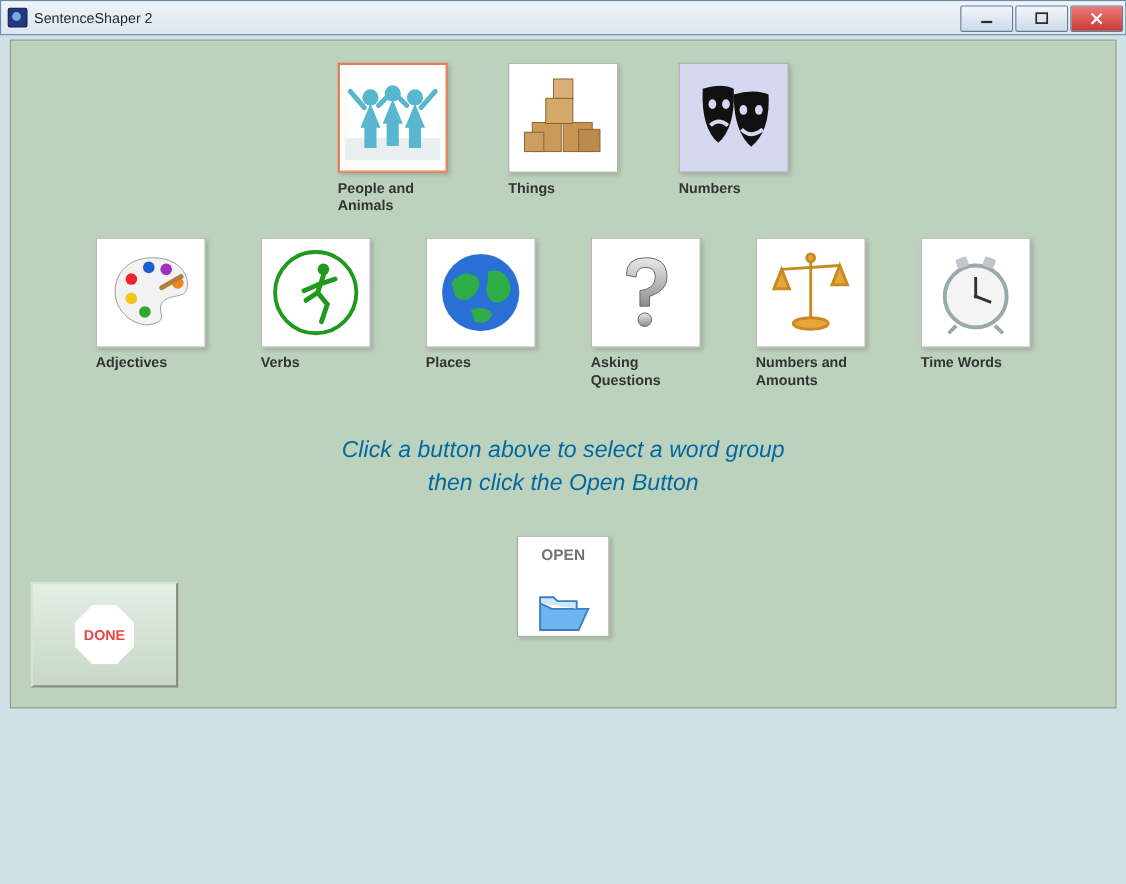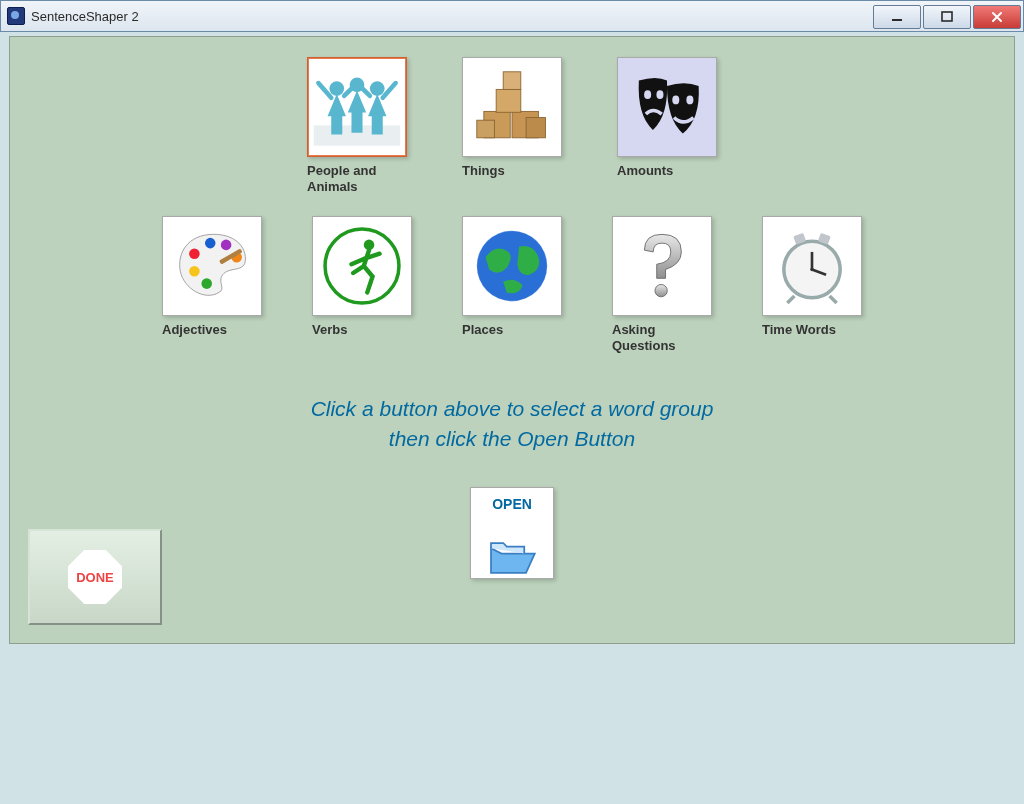--- a/index.html
+++ b/index.html
@@ -21,21 +21,21 @@
   h1.page-title{margin:18px 0 8px 0;text-align:center;font-size:44px;font-weight:normal;color:#2c2c2c;}
   .grid{display:flex;flex-direction:column;align-items:center;}
   .row{display:flex;gap:50px;margin-top:20px;justify-content:center;}
   .row1{gap:55px;}
   .cat{display:flex;flex-direction:column;width:100px;}
   .cat .tile{width:100px;height:100px;background:#fff;border:1px solid #a9a9a9;box-shadow:2px 2px 4px rgba(0,0,0,.18);display:flex;align-items:center;justify-content:center;box-sizing:border-box;}
   .cat.selected .tile{border:1px solid #d06030;box-shadow:0 0 0 1px #e57b4e inset,2px 2px 4px rgba(0,0,0,.18);}
   .cat-label{font-size:13px;font-weight:bold;color:#333;margin-top:6px;line-height:1.25;}
   .instructions{margin-top:40px;text-align:center;color:#0369a1;font-size:21px;font-style:italic;line-height:1.45;}
   .open-btn{margin:32px auto 0;width:84px;height:92px;background:#fff;border:1px solid #a9a9a9;box-shadow:2px 2px 4px rgba(0,0,0,.18);display:flex;flex-direction:column;align-items:center;justify-content:flex-start;padding-top:8px;box-sizing:border-box;cursor:pointer;}
-  .open-btn .lbl{font-weight:bold;font-size:14px;color:#0369a1;margin-bottom:24px;}
+  .open-btn .lbl{font-weight:bold;font-size:14px;color:#737373;margin-bottom:24px;}
   .done-btn{position:absolute;left:18px;bottom:18px;width:130px;height:92px;background:linear-gradient(#e3efe3,#c8d7c8);border:2px outset #d6e4d6;display:flex;align-items:center;justify-content:center;cursor:pointer;}
   .done-inner{width:54px;height:54px;background:#fff;display:flex;align-items:center;justify-content:center;clip-path:polygon(30% 0,70% 0,100% 30%,100% 70%,70% 100%,30% 100%,0 70%,0 30%);}
   .done-inner span{font-weight:bold;font-size:13px;color:#ef4444;}
 </style>
 </head>
 <body>
 
 <div class="window">
 
   <div class="titlebar">
@@ -112,21 +112,21 @@
               <g fill="#d6d8f2">
                 <ellipse cx="28" cy="36" rx="4" ry="5"></ellipse>
                   <ellipse cx="42" cy="36" rx="4" ry="5"></ellipse>
                 <path d="M26 58 Q34 50 44 58" stroke="#d6d8f2" stroke-width="4" fill="none"></path>
                 <ellipse cx="60" cy="42" rx="4" ry="5"></ellipse>
                   <ellipse cx="76" cy="42" rx="4" ry="5"></ellipse>
                 <path d="M58 62 Q68 72 80 62" stroke="#d6d8f2" stroke-width="4" fill="none"></path>
               </g>
             </svg>
           </div>
-          <div class="cat-label">Amounts</div>
+          <div class="cat-label">Numbers</div>
         </div>
       </div>
 
       <div class="row">
 
         <div class="cat">
           <div class="tile">
             <svg viewBox="0 0 100 100" width="88" height="88">
               <path d="M52 14 C22 14 10 36 14 56 C18 76 42 90 58 80 C66 76 56 68 62 60 C70 50 88 58 88 42 C88 26 74 14 52 14 Z" fill="#f2f2f2" stroke="#999"></path>
               <circle cx="30" cy="36" r="6" fill="#e23"></circle>
@@ -176,20 +176,35 @@
                     <stop offset="1" stop-color="#8e8e8e"></stop>
                   </linearGradient>
                 </defs>
               <path d="M30 32 Q30 14 50 14 Q72 14 72 34 Q72 48 54 54 L54 64 L44 64 L44 48 Q60 46 60 34 Q60 24 50 24 Q40 24 40 34 Z" fill="url(#qg)" stroke="#666"></path>
               <circle cx="49" cy="78" r="7" fill="url(#qg)" stroke="#666"></circle>
             </svg>
           </div>
           <div class="cat-label">Asking Questions</div>
         </div>
 
+        <div class="cat">
+          <div class="tile">
+            <svg viewBox="0 0 100 100" width="88" height="88">
+              <g stroke="#c78a22" stroke-width="3" fill="#e8a63a">
+                <line x1="50" y1="14" x2="50" y2="78"></line>
+                <line x1="20" y1="26" x2="80" y2="22"></line>
+                <path d="M20 26 L12 46 L28 46 Z"></path>
+                <path d="M80 22 L72 42 L88 42 Z"></path>
+                <ellipse cx="50" cy="82" rx="18" ry="6"></ellipse>
+                <circle cx="50" cy="14" r="4"></circle>
+              </g>
+            </svg>
+          </div>
+          <div class="cat-label">Numbers and Amounts</div>
+        </div>
 
         <div class="cat">
           <div class="tile">
             <svg viewBox="0 0 100 100" width="88" height="88">
               <circle cx="50" cy="54" r="32" fill="#f4f4f4" stroke="#9aa" stroke-width="4"></circle>
               <circle cx="50" cy="54" r="2" fill="#333"></circle>
               <line x1="50" y1="54" x2="50" y2="34" stroke="#333" stroke-width="3"></line>
               <line x1="50" y1="54" x2="66" y2="60" stroke="#333" stroke-width="3"></line>
               <rect x="30" y="14" width="12" height="10" rx="2" fill="#c0c6cc" transform="rotate(-20 36 19)"></rect>
               <rect x="58" y="14" width="12" height="10" rx="2" fill="#c0c6cc" transform="rotate(20 64 19)"></rect>

